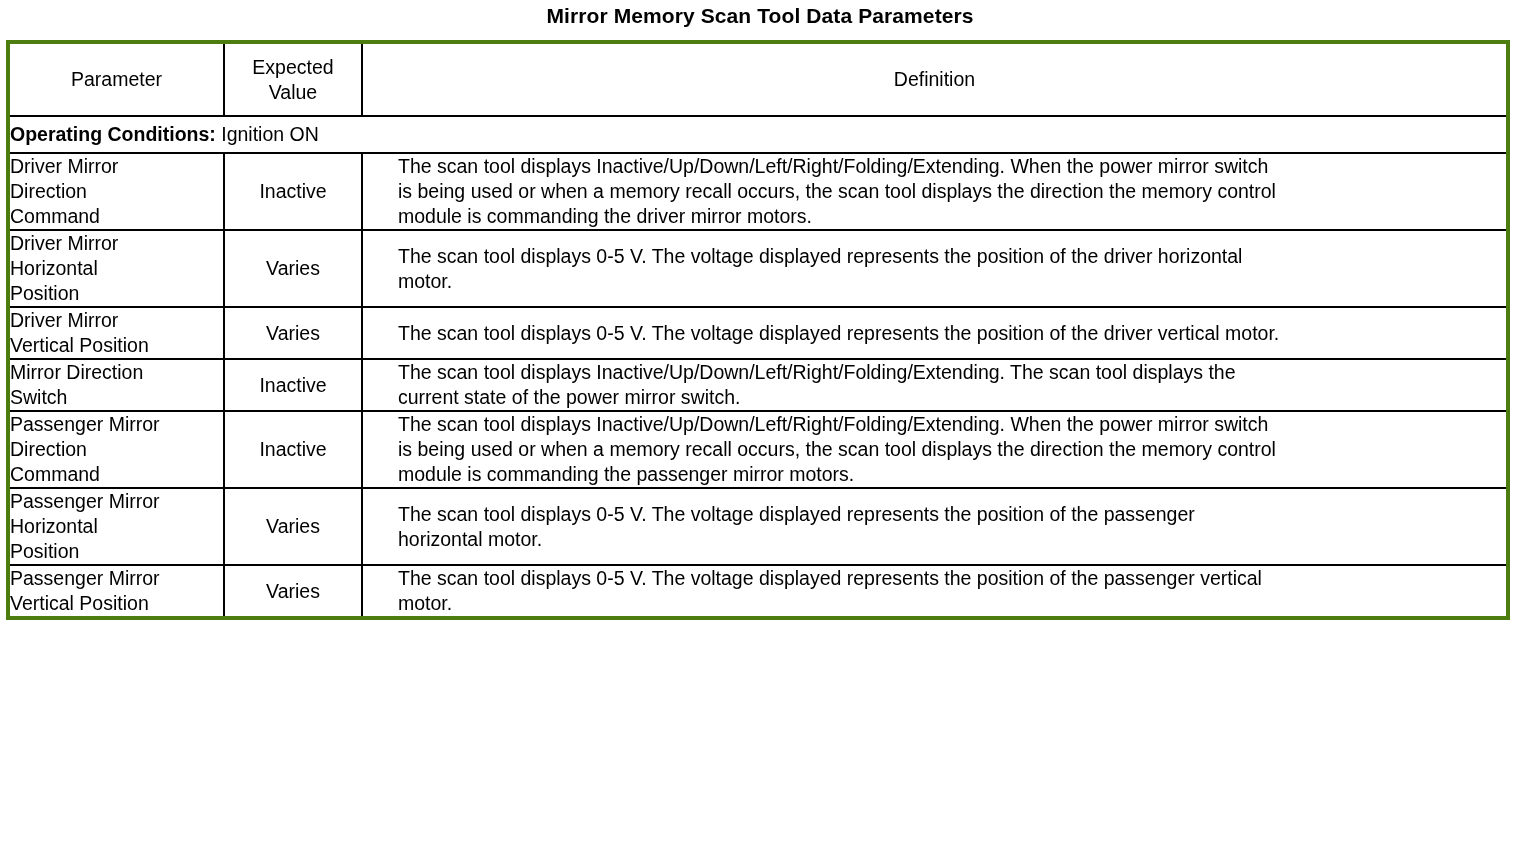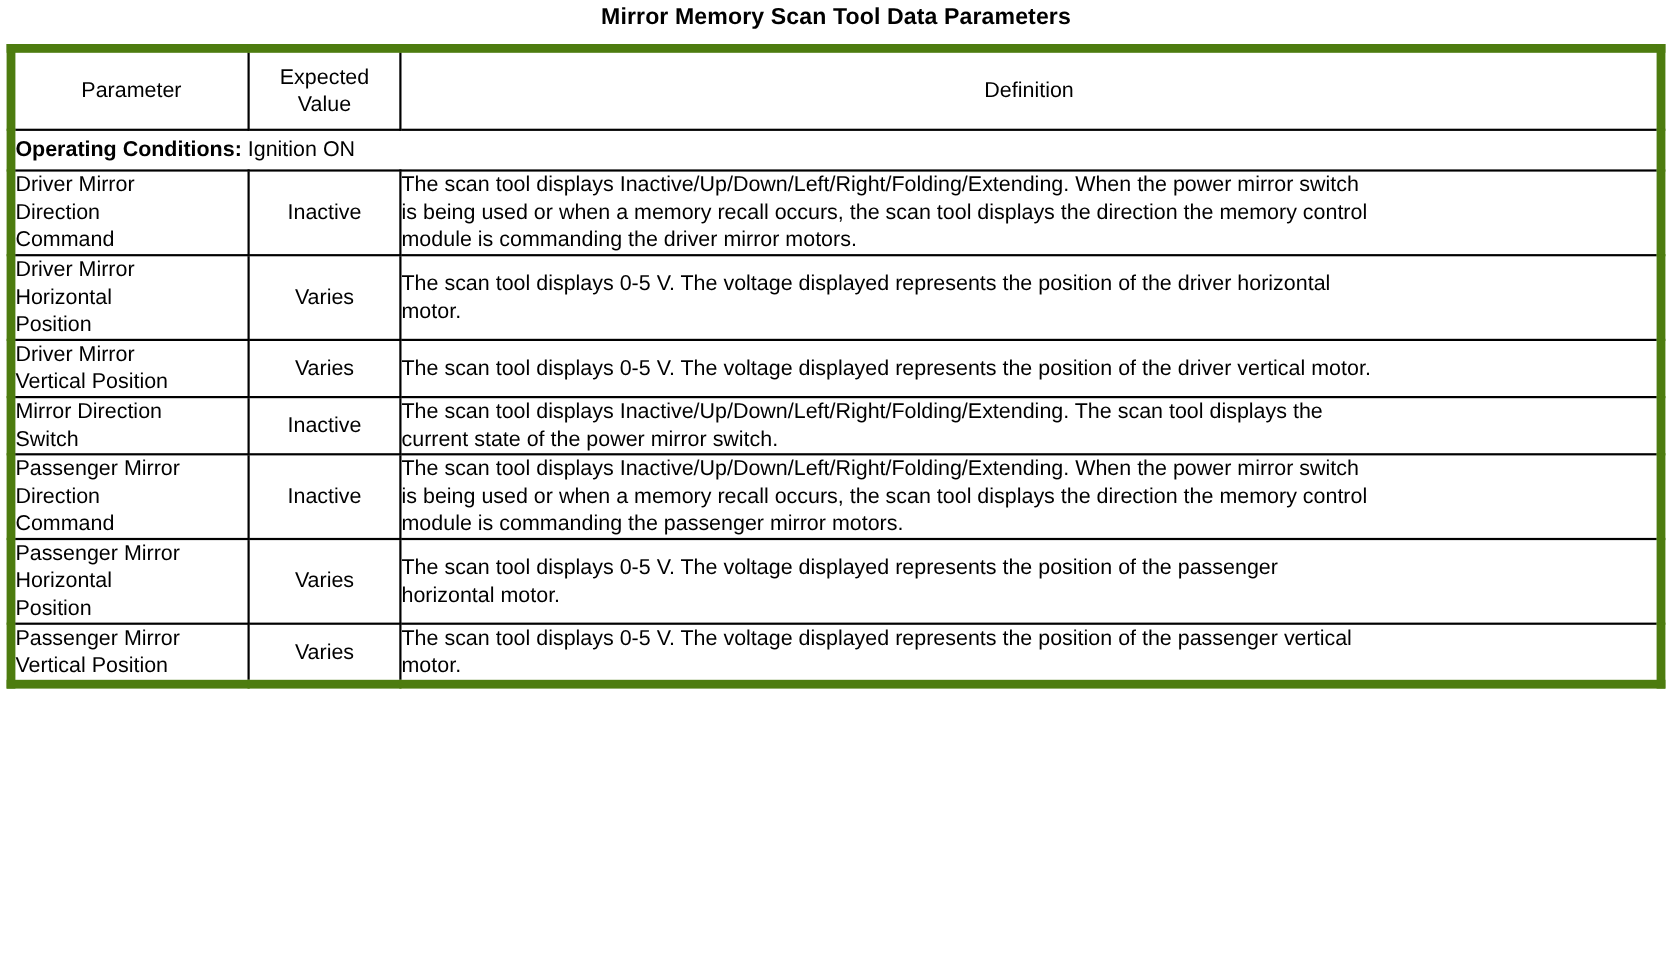--- a/index.html
+++ b/index.html
@@ -36,21 +36,21 @@
     position: absolute;
     left: 6px;
     top: 40px;
     width: 1504px;
   }
 
   table.param-table {
     border-collapse: collapse;
     table-layout: fixed;
     width: 1504px;
-    border: 8px solid #4d7c0f;
+    border: 4px solid #4d7c0f;
   }
 
   table.param-table td,
   table.param-table th {
     border: 2px solid #000;
     padding: 0;
     vertical-align: middle;
     font-weight: normal;
     font-size: 19.5px;
     line-height: 25px;
@@ -111,20 +111,21 @@
     white-space: nowrap;
   }
   .cell-def {
     padding: 4px 8px 4px 8px;
     vertical-align: middle;
     text-align: left;
   }
   .cell-def .dl {
     display: block;
     white-space: nowrap;
+    padding-left: 35px;
   }
 </style>
 </head>
 <body>
 
 <div class="page">
 
   <div class="doc-title">Mirror Memory Scan Tool Data Parameters</div>
 
   <div class="table-wrap">

